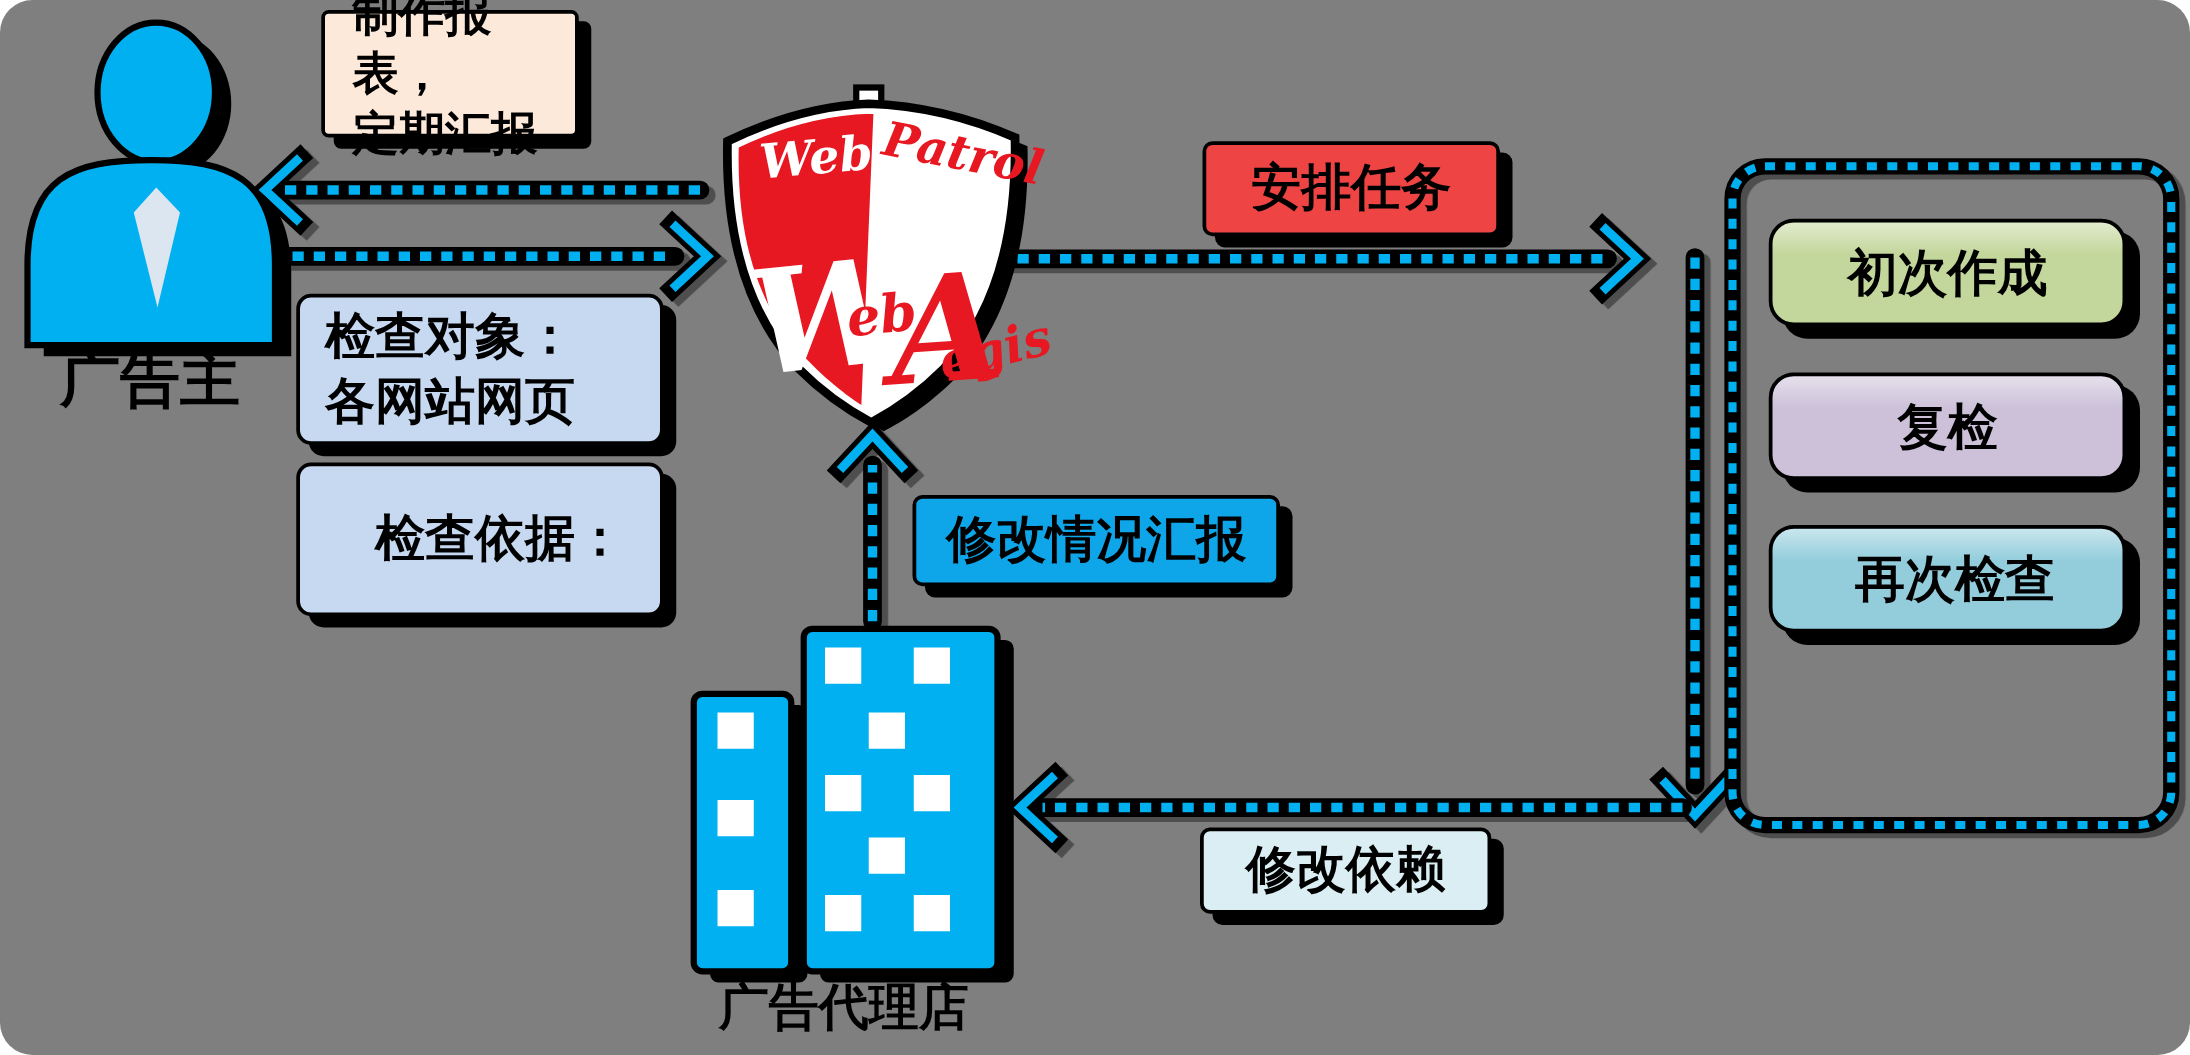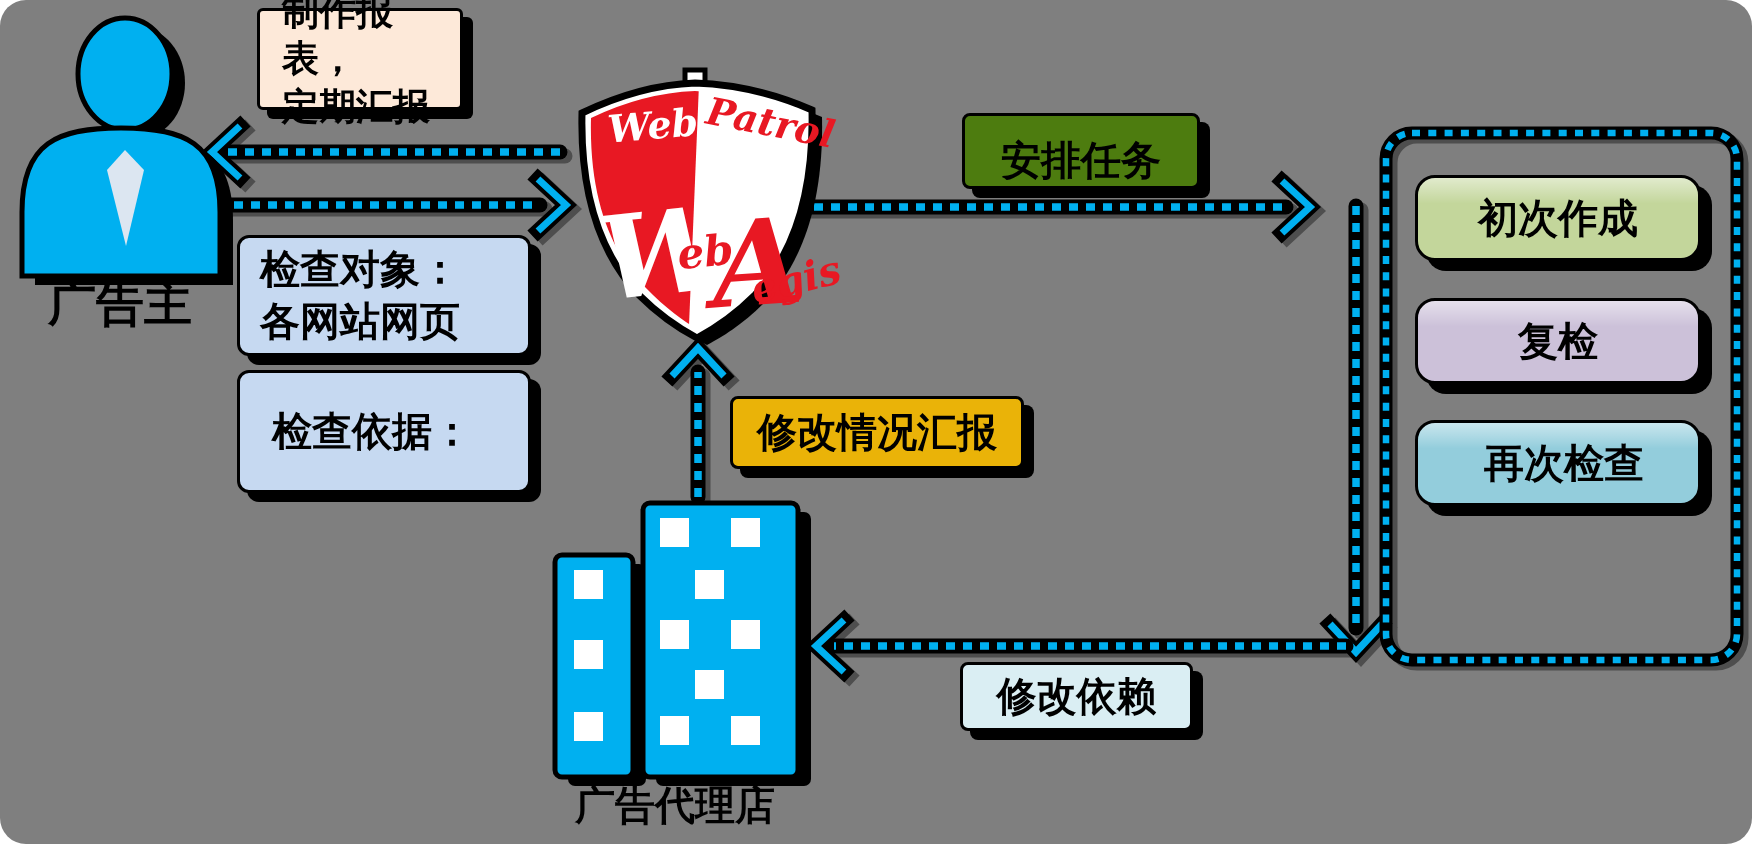--- a/index.html
+++ b/index.html
@@ -20,21 +20,21 @@
     position:absolute;border:3px solid #000;box-shadow:10px 9px 0 #000;
     color:#000;font-weight:bold;line-height:1.28;
     display:flex;flex-direction:column;justify-content:center;
     box-sizing:border-box;
   }
   .note .ln{display:block;}
   .center{align-items:center;text-align:center;}
   .left{align-items:flex-start;text-align:left;}
   .report-note {left:257px;top:8px;  width:206px;height:102px;border-radius:6px; font-size:37px;padding-left:22px;}
   .target-note {left:237px;top:235px;width:294px;height:121px;border-radius:12px;font-size:40px;padding-left:20px;}
-  .basis-note  {left:237px;top:370px;width:294px;height:123px;border-radius:12px;font-size:40px;padding-left:32px;}
+  .basis-note  {left:237px;top:370px;width:294px;height:123px;border-radius:12px;font-size:40px;padding-left:32px;align-items:center;}
   .assign-note {left:962px;top:113px;width:238px;height:76px; border-radius:8px; font-size:40px;}
   .modreport-note {left:730px;top:396px;width:294px;height:73px;border-radius:8px;font-size:40px;}
   .modrequest-note{left:960px;top:662px;width:233px;height:69px;border-radius:8px;font-size:40px;}
   .step{
     position:absolute;left:1415px;width:286px;height:86px;
     border:3px solid #000;border-radius:20px;box-shadow:11px 10px 0 #000;
     display:flex;align-items:center;justify-content:center;
     font-size:40px;font-weight:bold;color:#000;box-sizing:border-box;
     background-image:linear-gradient(rgba(255,255,255,.5),rgba(255,255,255,0) 32%);
   }
@@ -162,25 +162,25 @@
 
   <div class="note left target-note" style="background-color: rgb(198, 217, 241);">
     <span class="ln">检查对象：</span>
     <span class="ln">各网站网页</span>
   </div>
 
   <div class="note left basis-note" style="background-color: rgb(198, 217, 241);">
     <span class="ln">检查依据：</span>
   </div>
 
-  <div class="note center assign-note" style="background-color: #4d7c0f; justify-content: flex-end;">
+  <div class="note center assign-note" style="background-color: #ef4444;">
     <span class="ln">安排任务</span>
   </div>
 
-  <div class="note center modreport-note" style="background-color: #eab308;">
+  <div class="note center modreport-note" style="background-color: #0ea5e9;">
     <span class="ln">修改情况汇报</span>
   </div>
 
   <div class="note center modrequest-note" style="background-color: rgb(218, 238, 243);">
     <span class="ln">修改依赖</span>
   </div>
 
   <div class="step step1" style="background-color: rgb(195, 214, 155);">初次作成</div>
   <div class="step step2" style="background-color: rgb(204, 193, 217);">复检</div>
   <div class="step step3" style="background-color: rgb(147, 205, 220);">再次检查</div>

